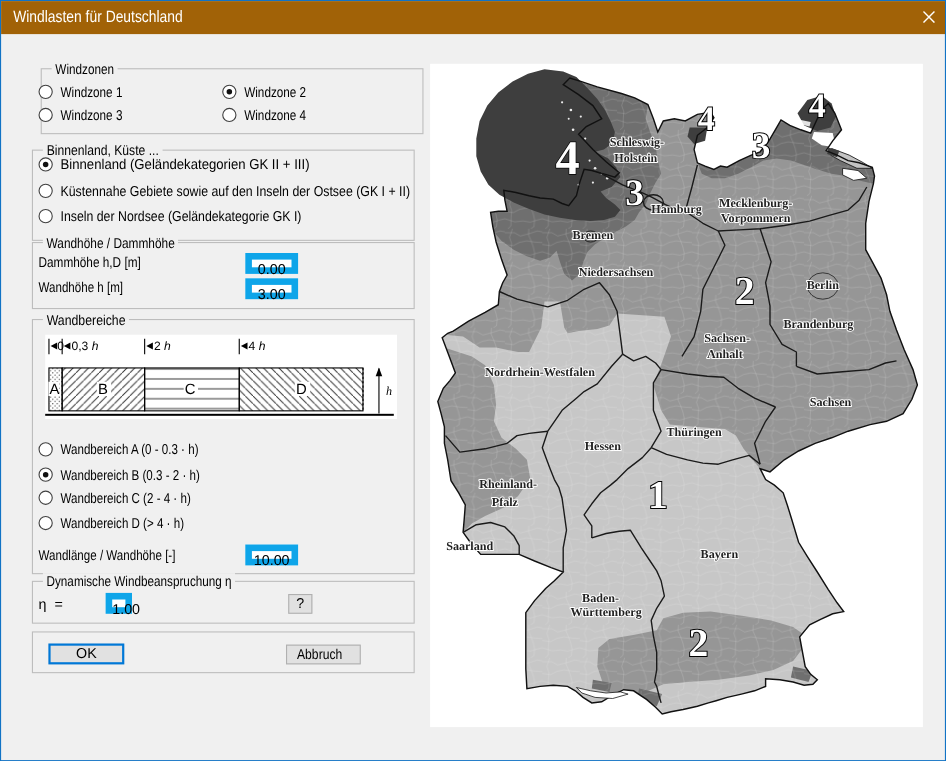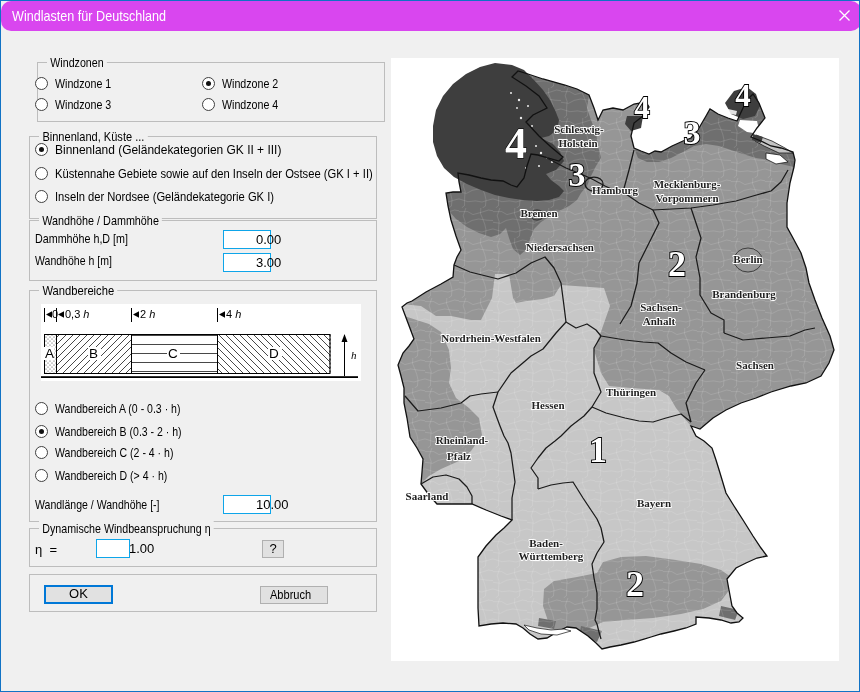--- a/index.html
+++ b/index.html
@@ -1,31 +1,31 @@
 <!DOCTYPE html>
 <html><head>
 <meta charset="utf-8">
 <style>
 html,body{margin:0;padding:0;}
 body{width:860px;height:692px;overflow:hidden;position:relative;
   font-family:"Liberation Sans",sans-serif;background:#f0f0f0;
   box-sizing:border-box;border:1px solid #1173c5;}
-#titlebar{position:absolute;left:0;top:0;width:860px;height:30px;background:#d946ef;border-radius:10px;}
+#titlebar{position:absolute;left:0;top:0;width:860px;height:30px;background:#a16207;}
 #titlebar .t{position:absolute;left:11px;top:0;line-height:30px;font-size:15px;color:#fff;
   display:inline-block;transform:scaleX(0.84);transform-origin:0 50%;white-space:pre;}
 #closex{position:absolute;right:11px;top:9px;}
 .grp{position:absolute;border:1px solid #bdbdbd;}
 .grp .lbl{position:absolute;left:9px;top:-8px;background:#f0f0f0;padding:0 4px;font-size:13px;color:#000;line-height:15px;
   display:inline-block;white-space:pre;}
 .sx{display:inline-block;transform-origin:0 50%;white-space:pre;}
 .radio{position:absolute;width:11px;height:11px;border:1px solid #404040;border-radius:50%;background:#fff;}
 .radio.sel::after{content:"";position:absolute;left:3px;top:3px;width:5px;height:5px;border-radius:50%;background:#111;}
 .rlbl{position:absolute;font-size:13px;color:#000;white-space:pre;}
-.edit{position:absolute;width:48px;height:19px;border:1px solid #0ea5e9;background:#fff;box-sizing:border-box;
-  font-size:13px;text-align:center;line-height:17px;padding-left:32px;}
+.edit{position:absolute;width:48px;height:19px;border:6px solid #0ea5e9;background:#fff;box-sizing:border-box;
+  font-size:13px;text-align:center;line-height:17px;}
 .btn{position:absolute;box-sizing:border-box;background:#e1e1e1;border:1px solid #b0b0b0;
   font-size:13px;text-align:center;color:#000;}
 #mappanel{position:absolute;left:390px;top:57px;width:448px;height:603px;background:#fff;}
 </style>
 </head>
 <body>
 <div id="titlebar">
     <span class="t">Windlasten für Deutschland</span>
 <svg id="closex" width="11" height="11" viewBox="0 0 11 11">
       <path d="M0.5,0.5 L10.5,10.5 M10.5,0.5 L0.5,10.5" stroke="#fff" stroke-width="1.3"></path>

